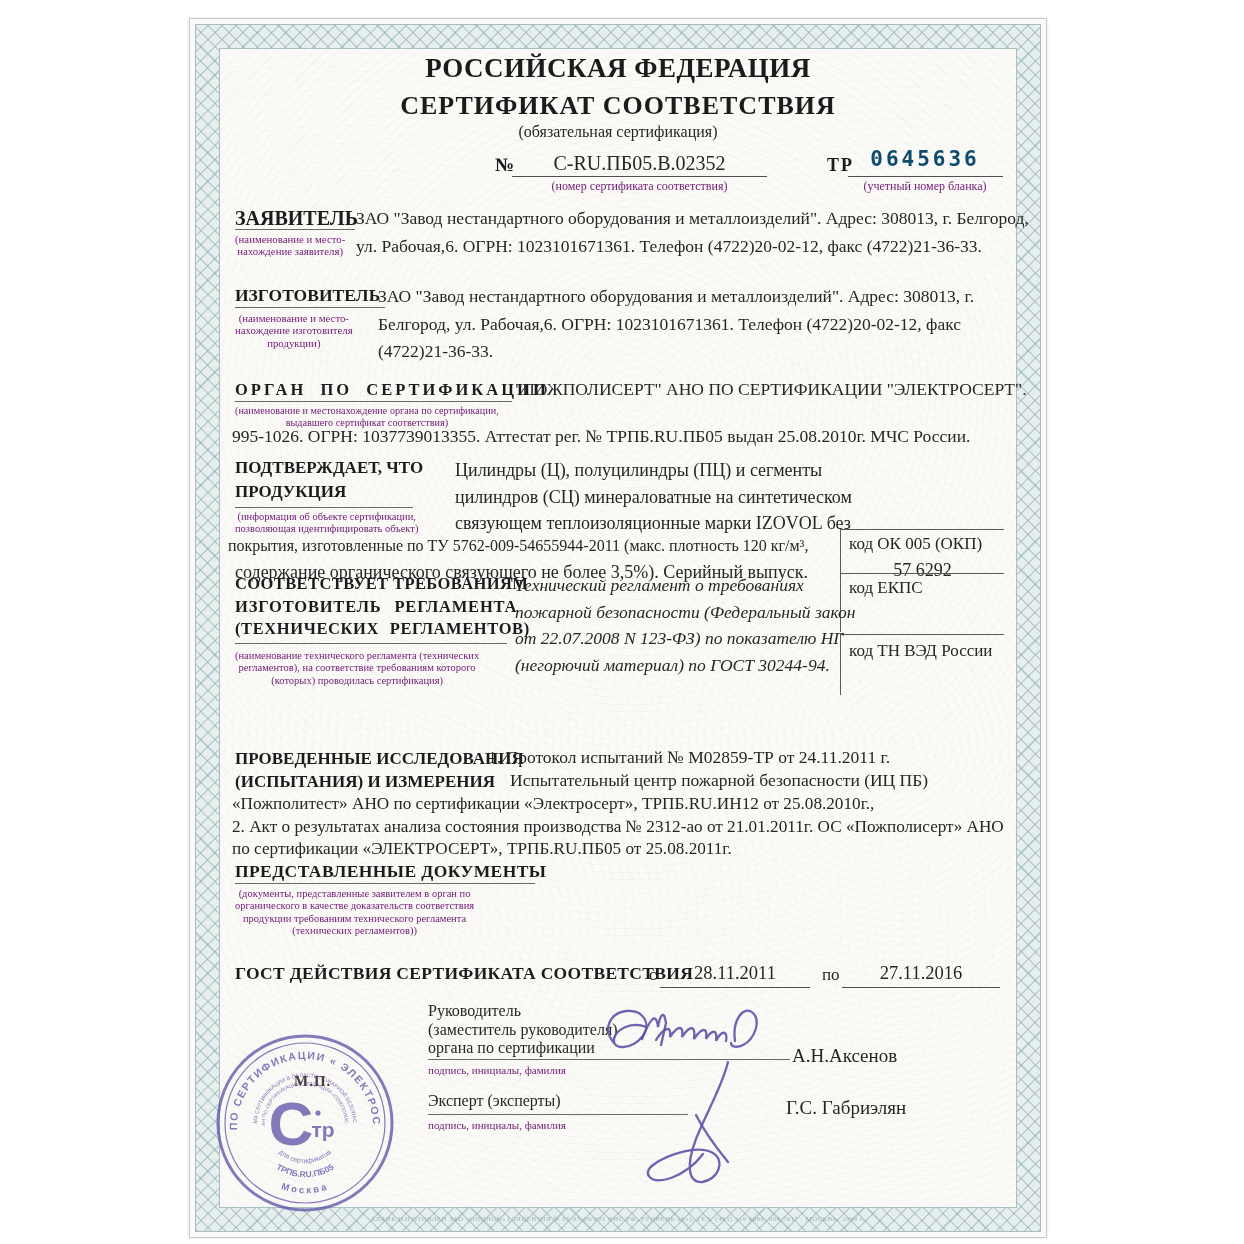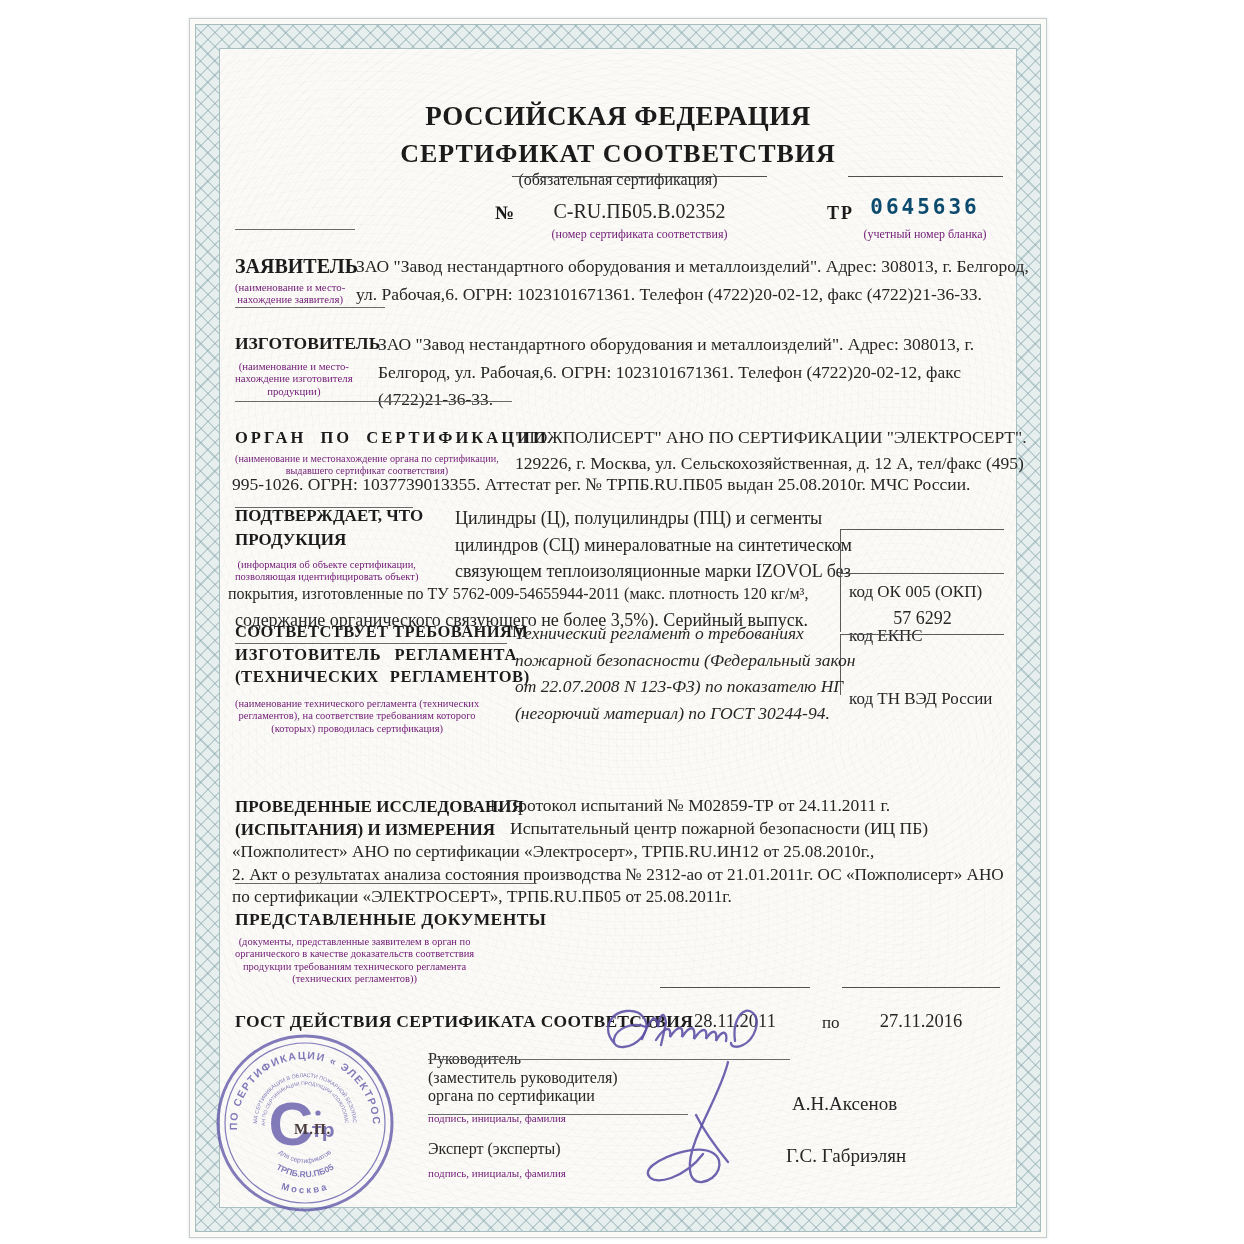--- a/index.html
+++ b/index.html
@@ -10,21 +10,21 @@
   .frame{position:absolute;inset:5px;border:1px solid #a7bcbe;
         background-color:#e7eeee;
         background-image:
           repeating-linear-gradient(45deg, rgba(122,158,164,.40) 0 1.5px, transparent 1.5px 10px),
           repeating-linear-gradient(-45deg, rgba(122,158,164,.40) 0 1.5px, transparent 1.5px 10px);}
   .frame-inner{position:absolute;inset:29px;background:#fbfaf6;border:1px solid #aabfc1;
         background-image:
           repeating-radial-gradient(circle at 52% 30%, rgba(140,160,195,.05) 0 1px, transparent 1px 7px),
           repeating-radial-gradient(circle at 18% 75%, rgba(140,175,160,.045) 0 1px, transparent 1px 9px),
           repeating-radial-gradient(circle at 85% 60%, rgba(150,150,190,.04) 0 1px, transparent 1px 8px);}
-  .t{position:absolute;white-space:nowrap;color:#262626;font-size:17.5px;margin-top:48px;}
+  .t{position:absolute;white-space:nowrap;color:#262626;font-size:17.5px;}
   .b{font-weight:bold;color:#1b1b1b;}
   .ctr{text-align:center;}
   .small{font-size:10.8px;line-height:12.3px;color:#701a75;text-align:center;}
   .lines div{white-space:nowrap;}
   .u{position:absolute;height:1px;background:#4f4f4f;}
   .u-lt{position:absolute;height:1px;background:#6a6a6a;}
   .codebox{position:absolute;border-top:1.4px solid #5a5a5a;border-left:1.4px solid #5a5a5a;}
   .blank-num{font-family:"DejaVu Sans Mono","Liberation Mono",monospace;font-weight:bold;letter-spacing:3px;}
   .sig{position:absolute;}
   .sig path{fill:none;stroke:#5b4fa5;stroke-width:2.3;stroke-linecap:round;opacity:.88;}
@@ -78,21 +78,20 @@
     </div>
 
     <div class="t b" style="left:45px;top:361px;font-size:16.5px;letter-spacing:3px;word-spacing:7px;">ОРГАН ПО СЕРТИФИКАЦИИ</div>
     <div class="u-lt" style="left:45px;top:382px;width:277px;"></div>
     <div class="t small lines" style="left:45px;top:386px;font-size:10.2px;">
       <div>(наименование и местонахождение органа по сертификации,</div>
       <div>выдавшего сертификат соответствия)</div>
     </div>
     <div class="t lines" style="left:325px;top:358px;line-height:25.5px;">
       <div>"ПОЖПОЛИСЕРТ" АНО ПО СЕРТИФИКАЦИИ "ЭЛЕКТРОСЕРТ".</div>
-      <div>129226, г. Москва, ул. Сельскохозяйственная, д. 12 А, тел/факс (495)</div>
     </div>
     <div class="t" style="left:42px;top:407px;">995-1026. ОГРН: 1037739013355. Аттестат рег. № ТРПБ.RU.ПБ05 выдан 25.08.2010г. МЧС России.</div>
 
     <div class="t b lines" style="left:45px;top:437px;font-size:17px;line-height:24px;">
       <div>ПОДТВЕРЖДАЕТ, ЧТО</div>
       <div>ПРОДУКЦИЯ</div>
     </div>
     <div class="u-lt" style="left:45px;top:488px;width:178px;"></div>
     <div class="t small lines" style="left:45px;top:492px;font-size:10.5px;">
       <div>(информация об объекте сертификации,</div>

